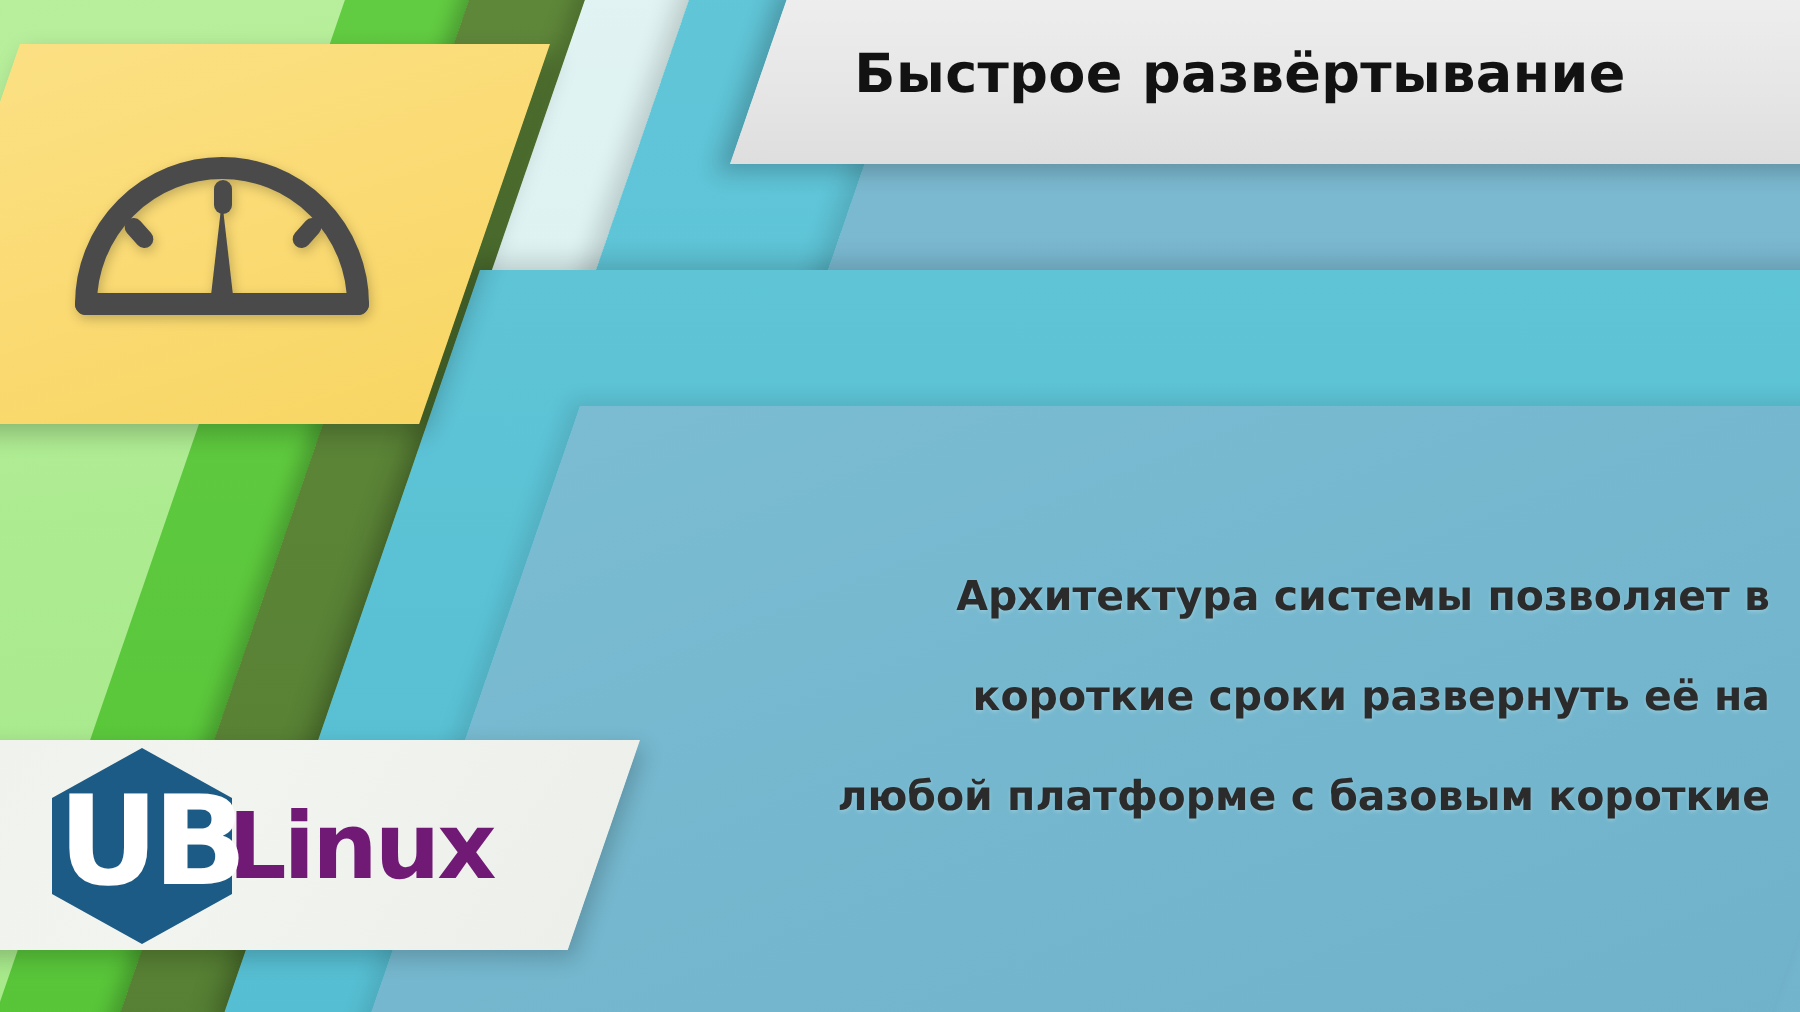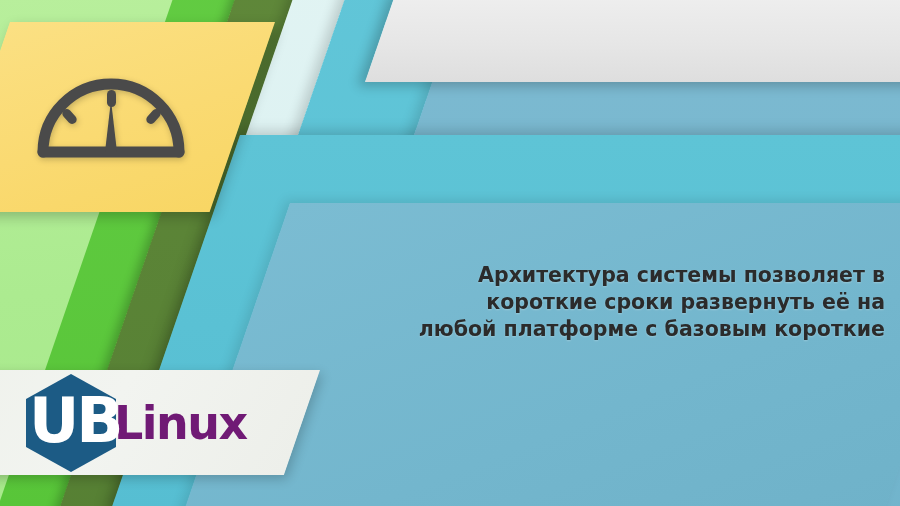--- a/index.html
+++ b/index.html
@@ -193,21 +193,21 @@
     left: 400px;
     top: 262px;
     width: 485px;
     text-align: right;
     font-size: 20.5px;
     line-height: 27px;
     font-weight: bold;
     color: #2B2B2B;
     text-shadow: 0 1px 2px rgba(255,255,255,0.25);
   }
-  .body-text .ln { display: block; }
+  .body-text .ln { display: block; margin-top: 23px; }
 </style>
 </head>
 <body>
 
 <div id="slide">
 
   <div class="stripe stripe-light-green"></div>
   <div class="stripe s-midgreen"></div>
   <div class="stripe s-darkgreen"></div>
   <div class="stripe s-mint"></div>
@@ -218,20 +218,21 @@
     <svg viewBox="0 0 330 360" width="330" height="360" aria-hidden="true">
       <polygon points="165,5 320,92 320,268 165,355 10,268 10,92" fill="#ffffff" opacity="0.55"></polygon>
       <text x="165" y="255" font-family="DejaVu Sans, sans-serif" font-size="190" font-weight="bold" fill="#2E6F8E" text-anchor="middle" opacity="0.45">UB</text>
     </svg>
   </div>
 
   <div class="teal-panel"></div>
   <div class="teal-inner"></div>
 
   <div class="title-banner"></div>
+  <div class="title-text">Быстрое развёртывание</div>
 
   <div class="yellow-card"></div>
   <div class="gauge-wrap">
     <svg viewBox="0 0 156 100" width="156" height="100" aria-hidden="true">
       <path d="M10 90 A68 68 0 0 1 146 90" fill="none" stroke="#4A4A4A" stroke-width="11" stroke-linecap="round"></path>
       <line x1="10" y1="90" x2="146" y2="90" stroke="#4A4A4A" stroke-width="11" stroke-linecap="round"></line>
 
       <path d="M78 38 L84 90 L72 90 Z" fill="#4A4A4A"></path>
 
       <rect x="74" y="28" width="9" height="17" rx="4.5" fill="#4A4A4A"></rect>

